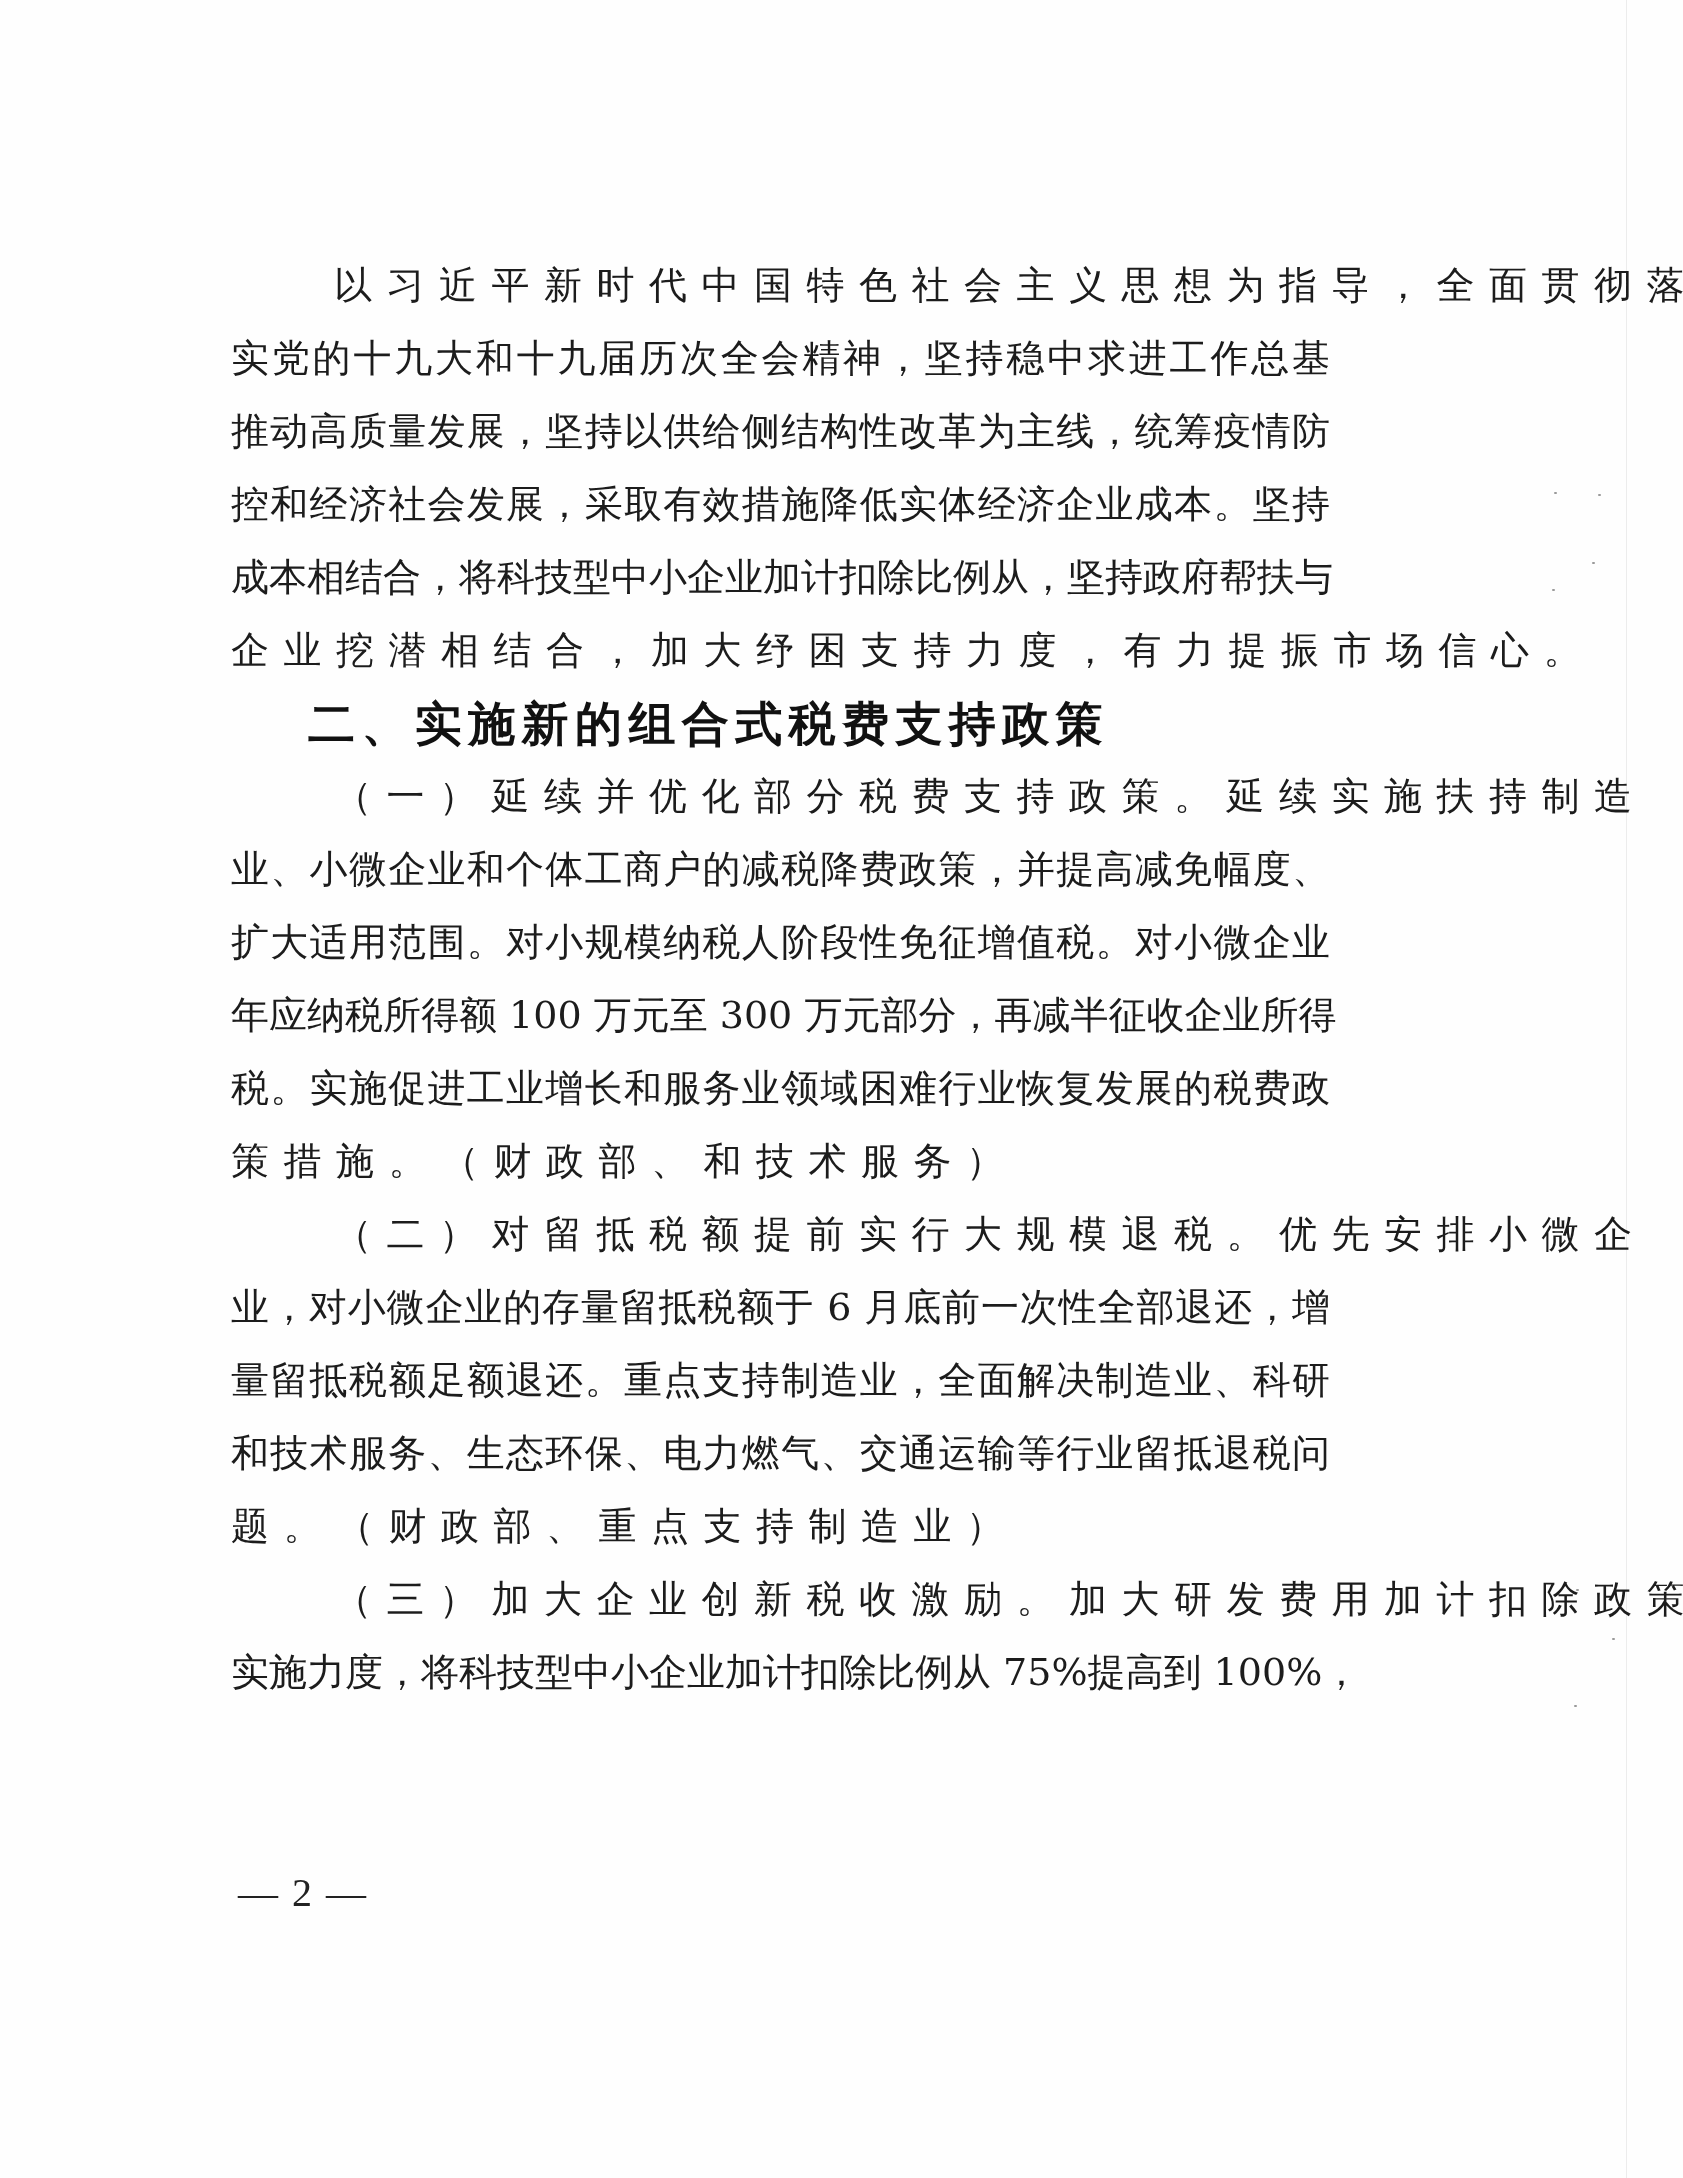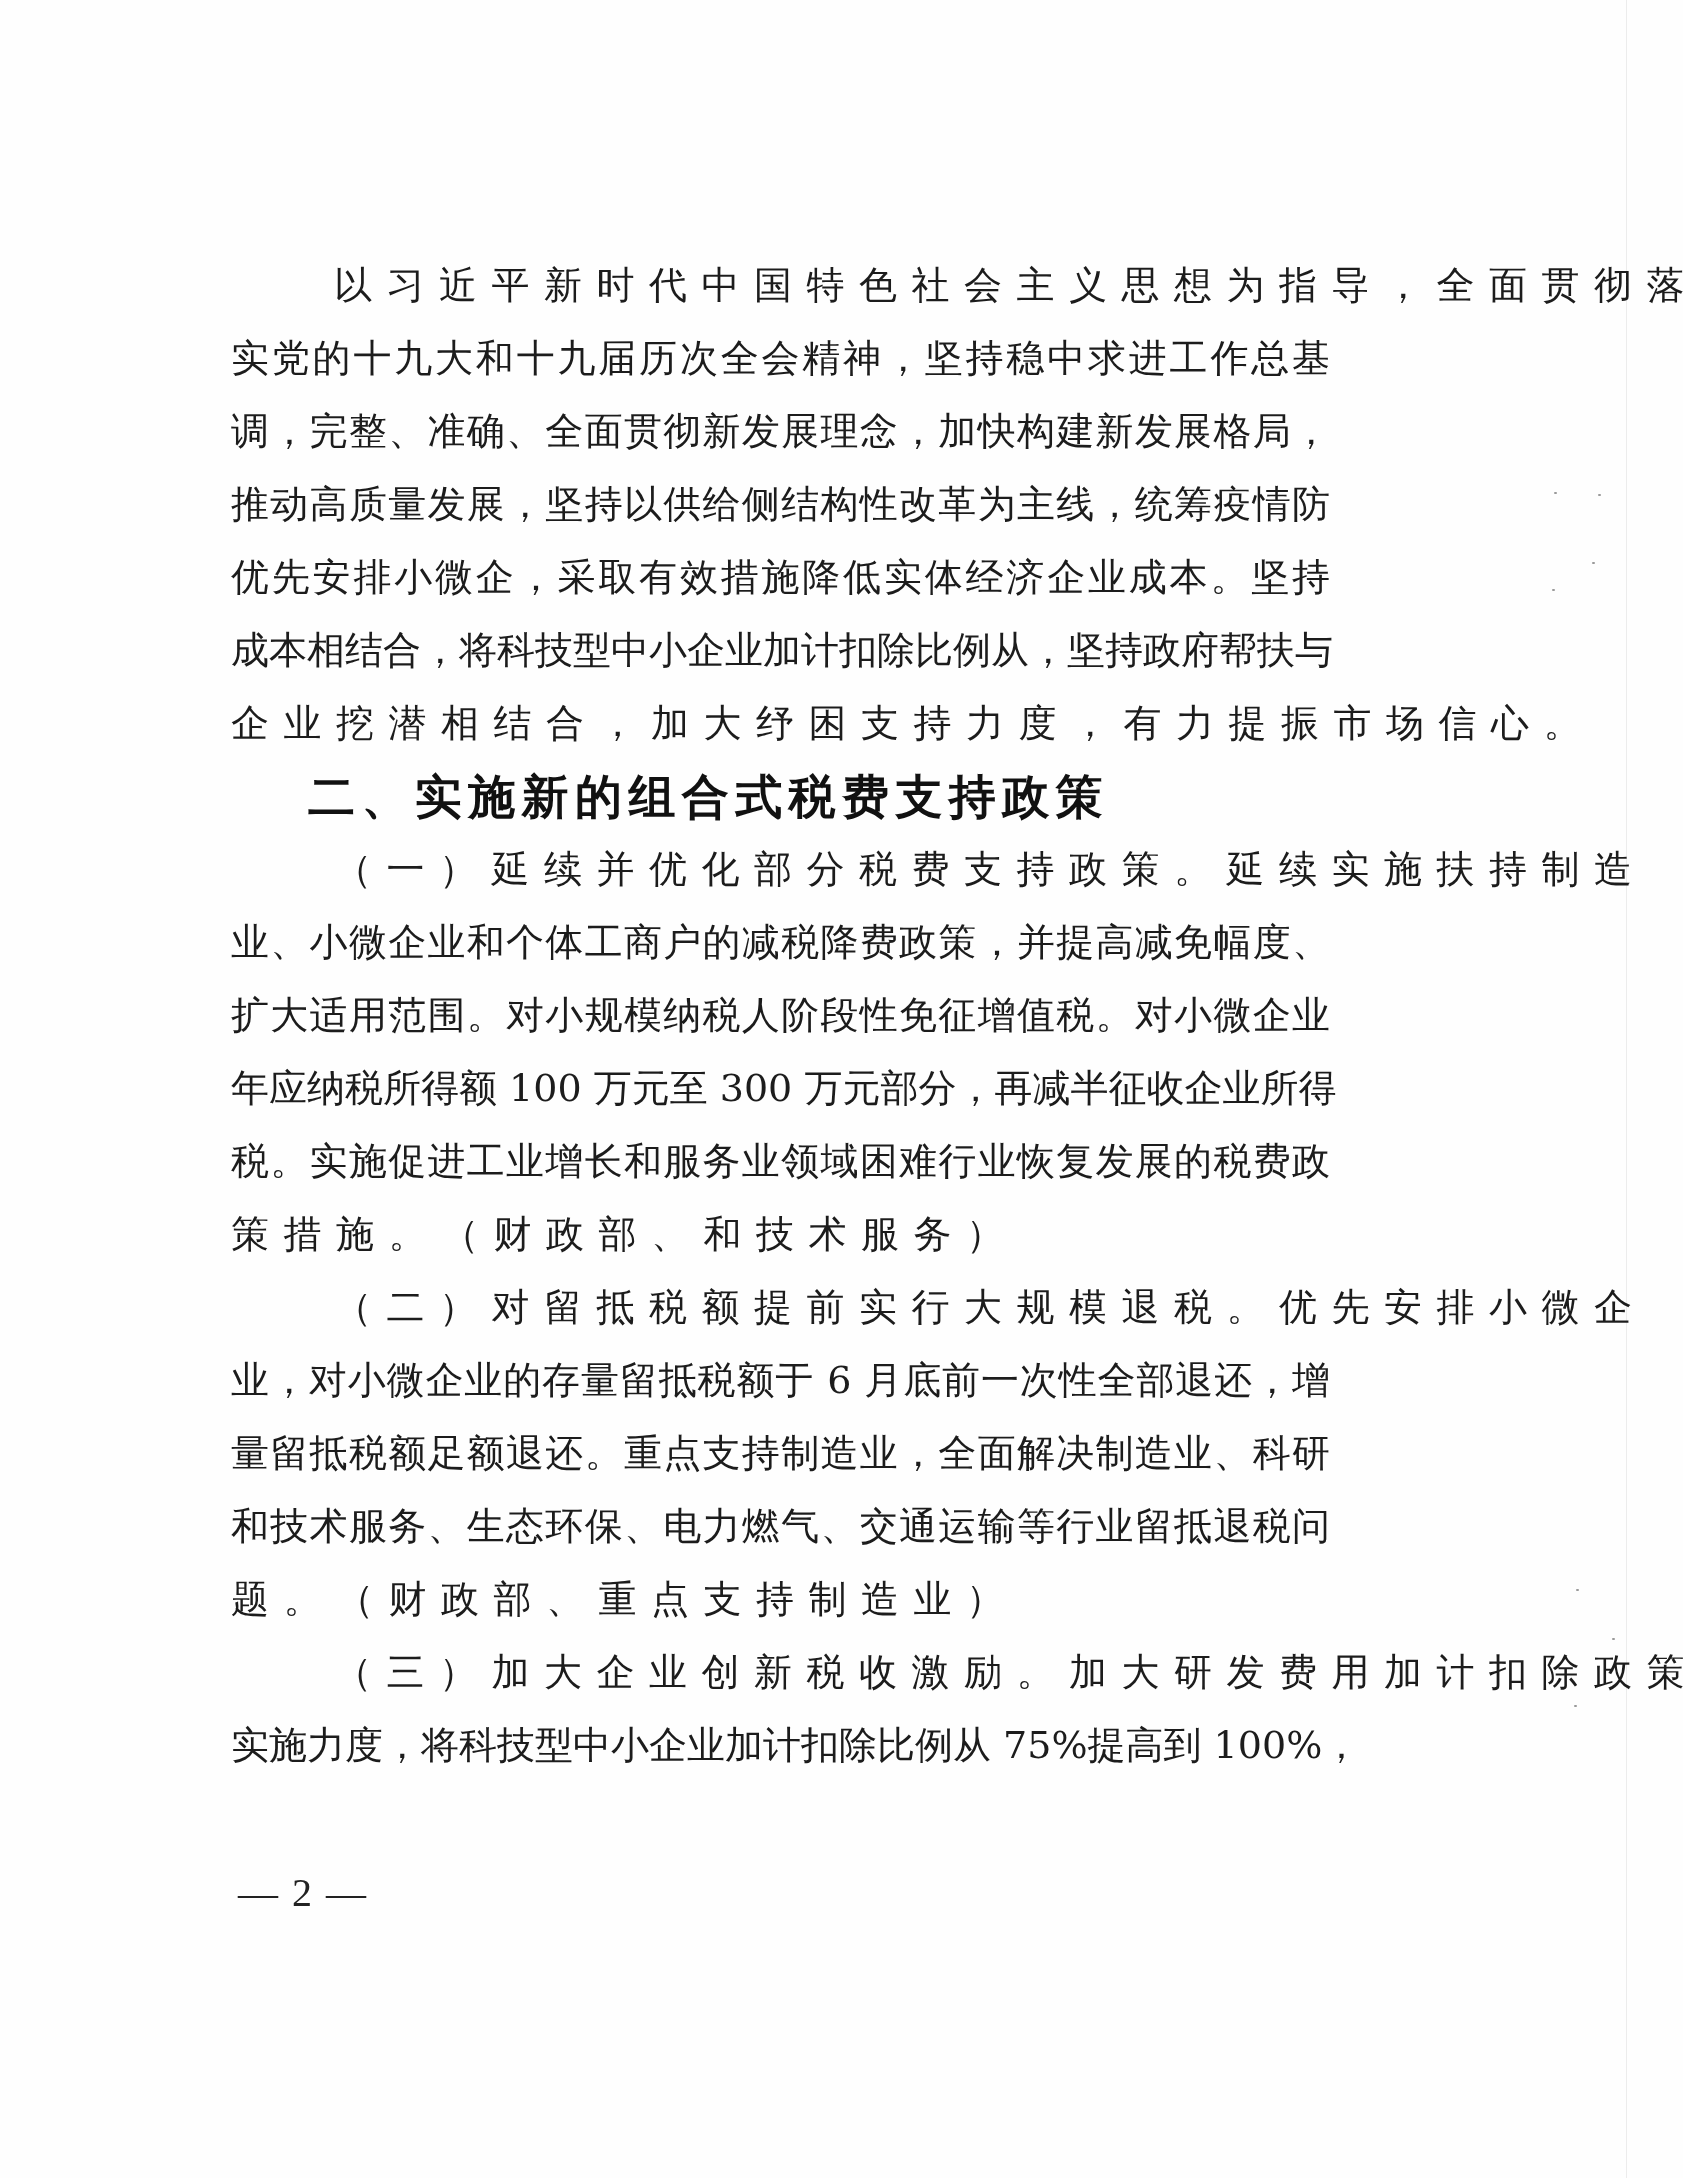--- a/index.html
+++ b/index.html
@@ -83,23 +83,22 @@
   <div class="speck" style="left:1598px;top:494px;"></div>
   <div class="speck" style="left:1592px;top:562px;"></div>
   <div class="speck" style="left:1552px;top:589px;"></div>
   <div class="speck" style="left:1576px;top:1589px;"></div>
   <div class="speck" style="left:1612px;top:1638px;"></div>
   <div class="speck" style="left:1574px;top:1705px;"></div>
 
   <div class="body-text">
     <div class="line indent">以习近平新时代中国特色社会主义思想为指导，全面贯彻落</div>
     <div class="line justify">实党的十九大和十九届历次全会精神，坚持稳中求进工作总基</div>
-    <div class="line justify">调，完整、准确、全面贯彻新发展理念，加快构建新发展格局，</div>
     <div class="line justify">推动高质量发展，坚持以供给侧结构性改革为主线，统筹疫情防</div>
-    <div class="line justify">优先安排小微企，采取有效措施降低实体经济企业成本。坚持</div>
+    <div class="line justify">控和经济社会发展，采取有效措施降低实体经济企业成本。坚持</div>
     <div class="line justify">成本相结合，将科技型中小企业加计扣除比例从，坚持政府帮扶与</div>
     <div class="line">企业挖潜相结合，加大纾困支持力度，有力提振市场信心。</div>
     <div class="line heading">二、实施新的组合式税费支持政策</div>
     <div class="line indent">（一）延续并优化部分税费支持政策。延续实施扶持制造</div>
     <div class="line justify">业、小微企业和个体工商户的减税降费政策，并提高减免幅度、</div>
     <div class="line justify">扩大适用范围。对小规模纳税人阶段性免征增值税。对小微企业</div>
     <div class="line justify">年应纳税所得额 100 万元至 300 万元部分，再减半征收企业所得</div>
     <div class="line justify">税。实施促进工业增长和服务业领域困难行业恢复发展的税费政</div>
     <div class="line">策措施。（财政部、和技术服务）</div>
     <div class="line indent">（二）对留抵税额提前实行大规模退税。优先安排小微企</div>

